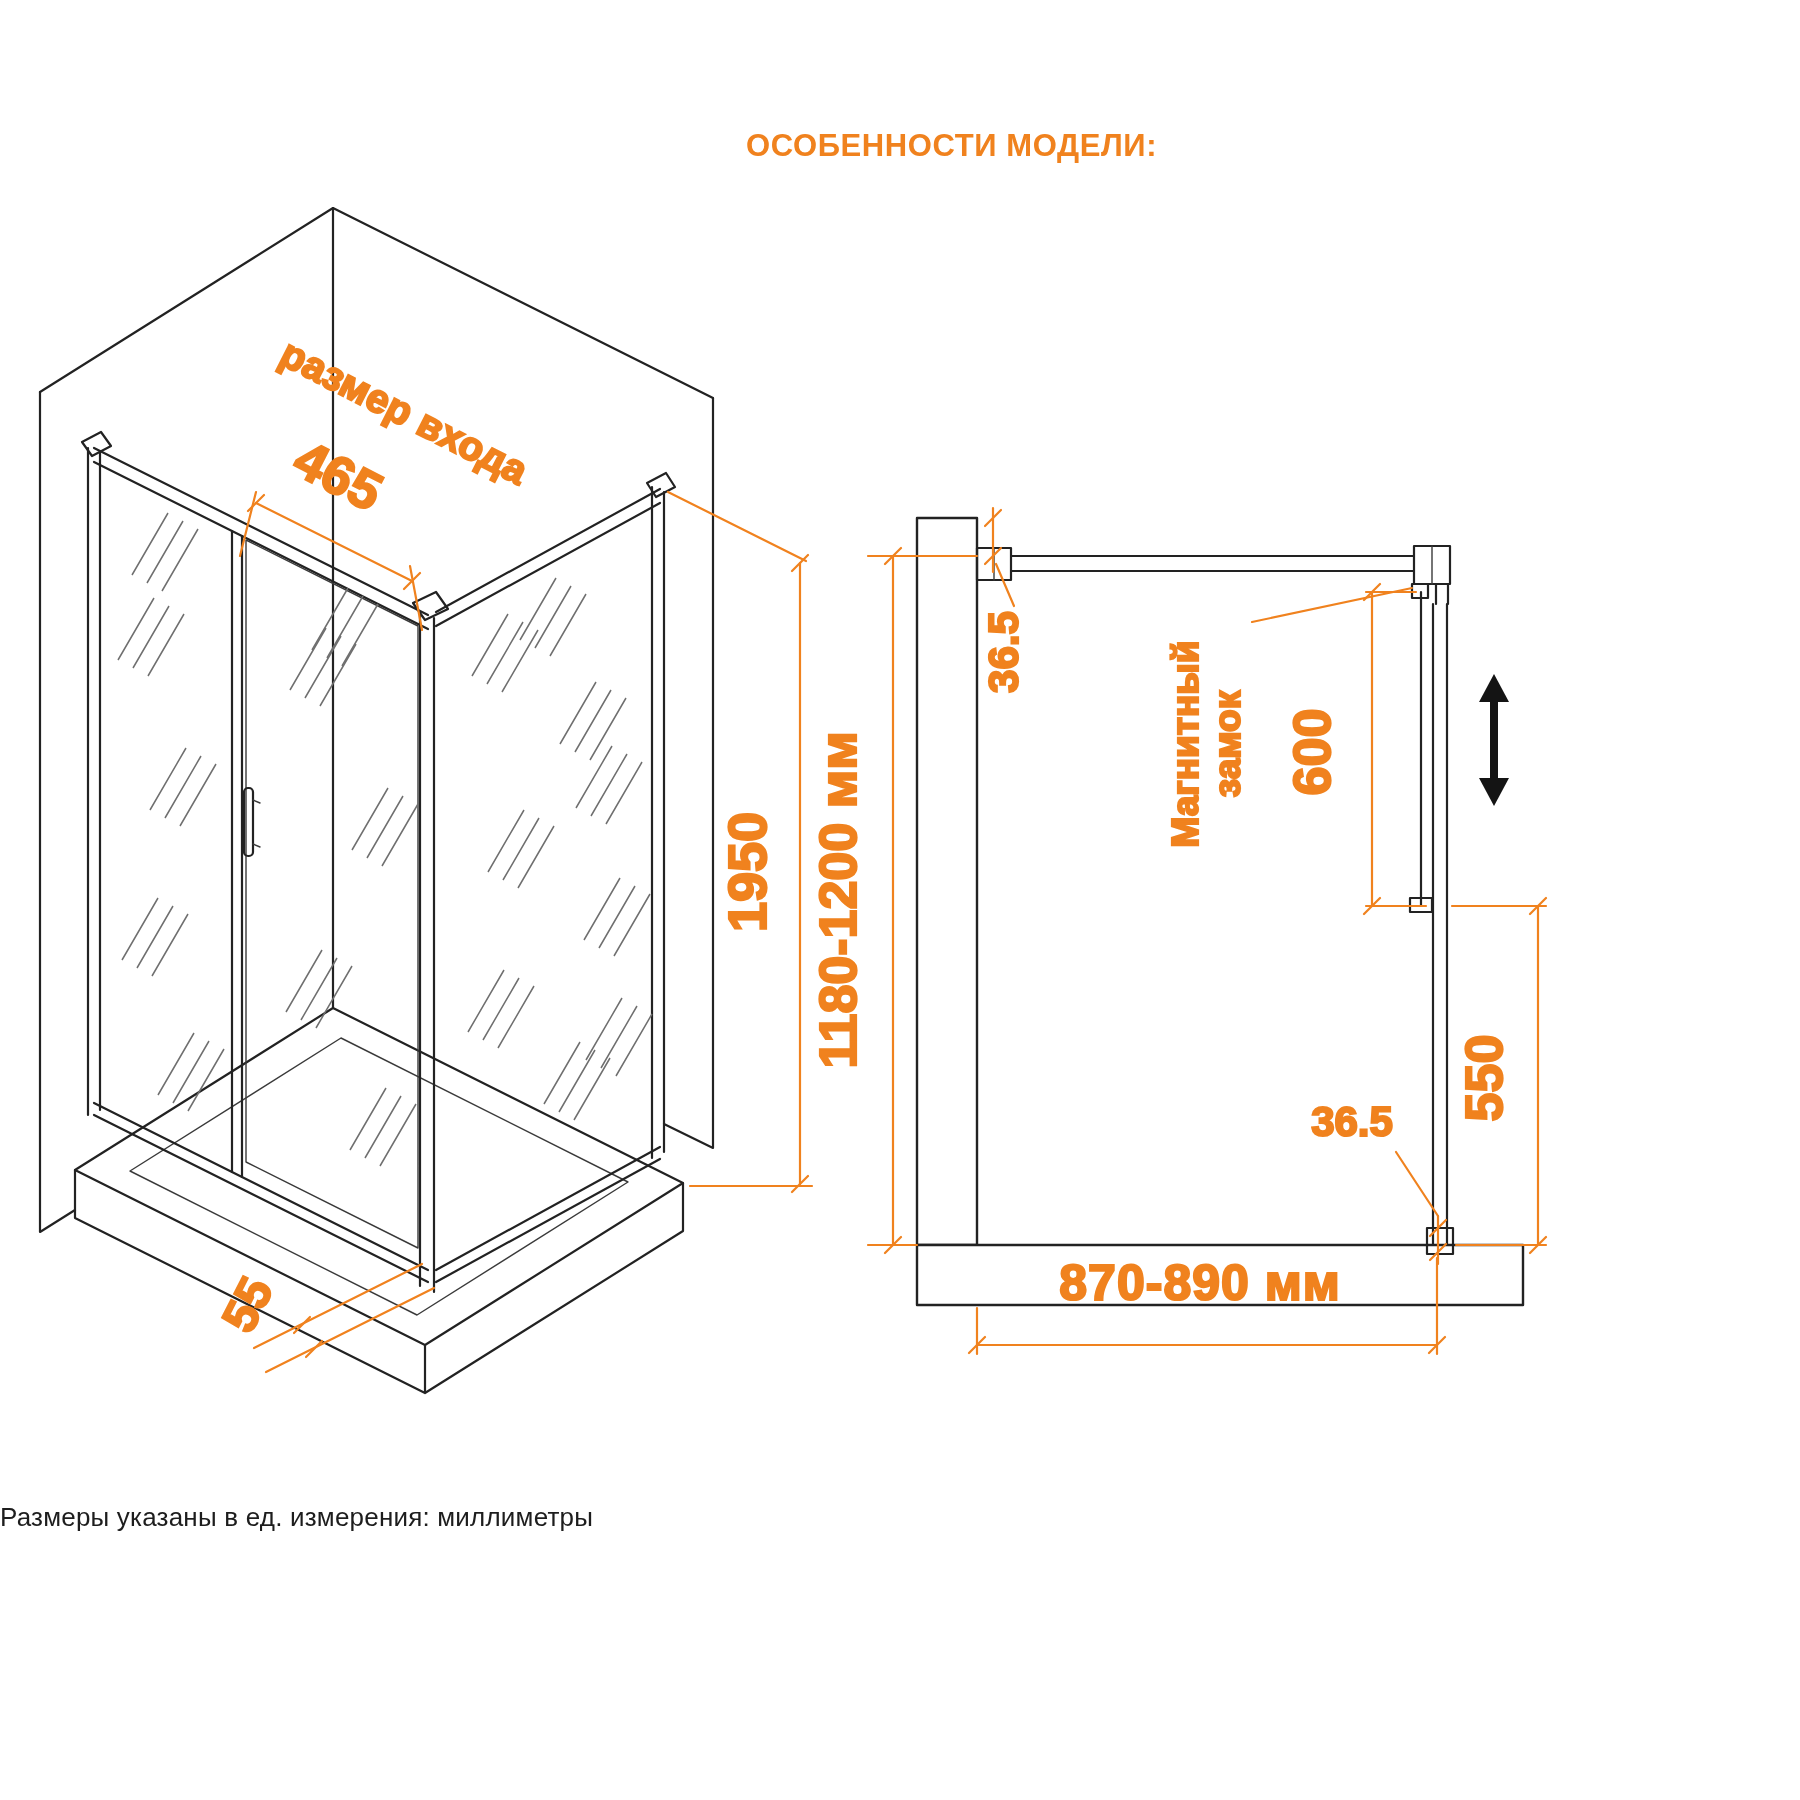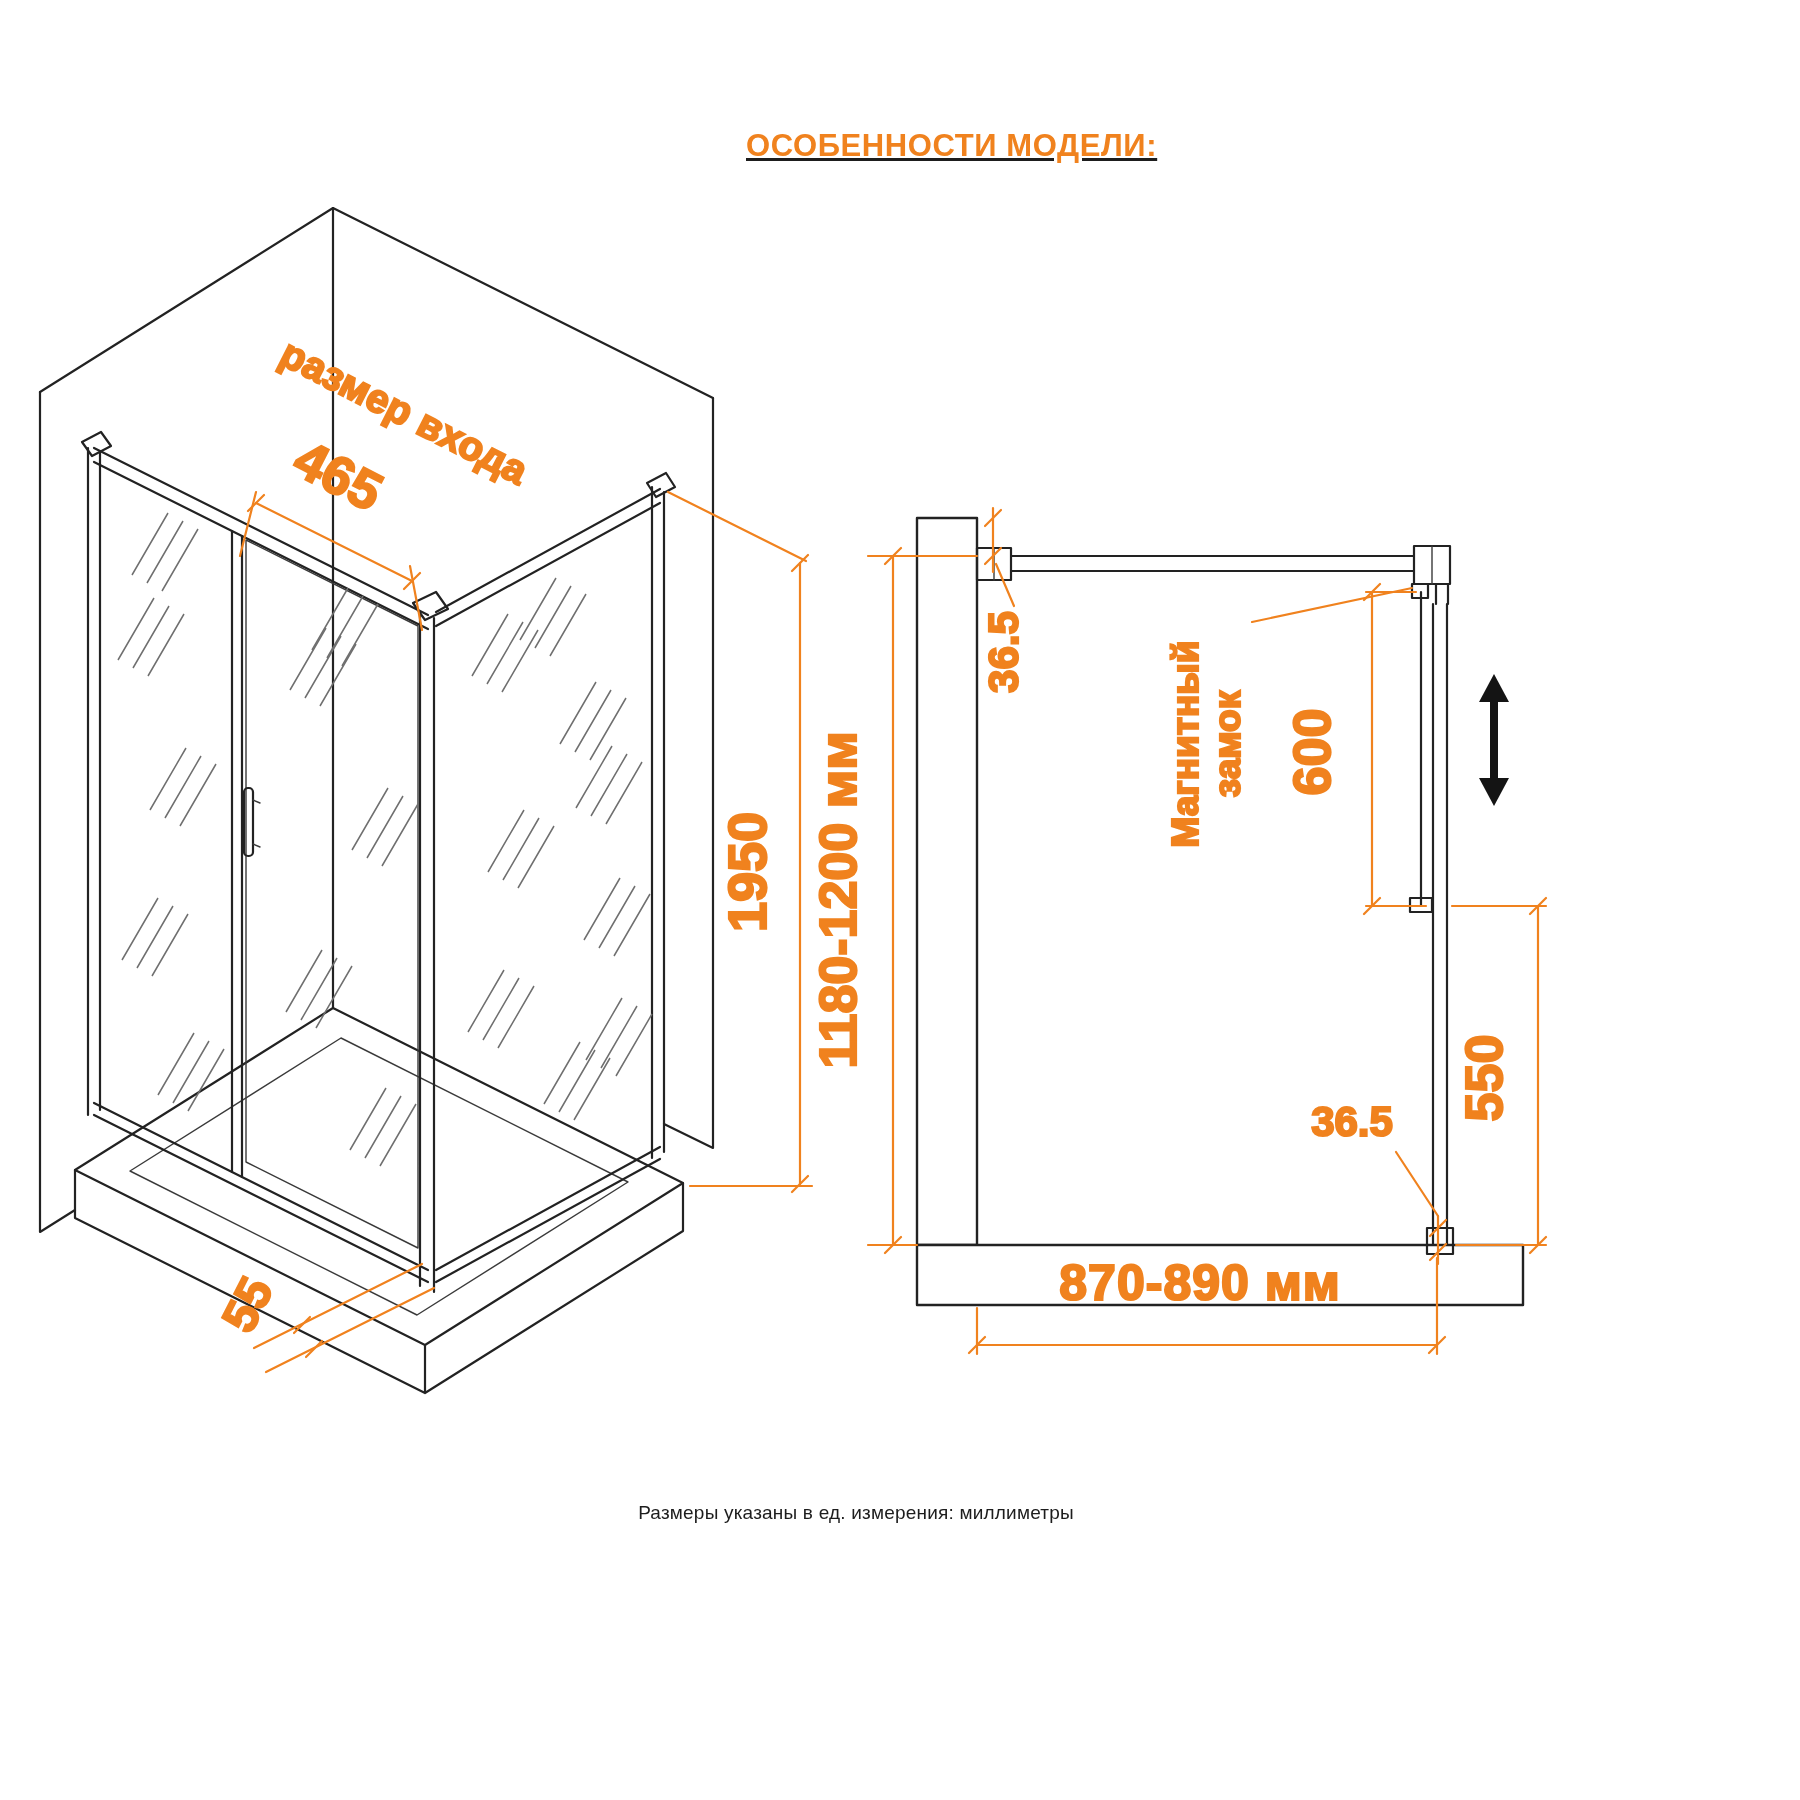--- a/index.html
+++ b/index.html
@@ -1,23 +1,23 @@
 <!DOCTYPE html>
 <html><head>
 <meta charset="utf-8">
 <style>
   html,body{margin:0;padding:0;background:#fff;}
   .canvas{position:relative;width:1800px;height:1800px;background:#fff;
           font-family:"Liberation Sans",sans-serif;overflow:hidden;}
-  .features{position:absolute;left:700px;top:128px;width:880px;color:#1d1d1d;text-decoration:underline;}
+  .features{position:absolute;left:700px;top:128px;width:880px;color:#1d1d1d;}
   .features h2{color:#F0821E;font-size:31px;font-weight:700;margin:0 0 20px 46px;letter-spacing:.6px;}
   .features ul{margin:0;padding-left:42px;list-style:disc;}
   .features li{font-size:28px;line-height:1.42;margin-bottom:10px;letter-spacing:.2px;}
-  .footer-note{position:absolute;top:1502px;left:0;width:1712px;text-align:center;
-               font-size:19px;color:#1d1d1d;letter-spacing:.2px;}
+  .footer-note{position:absolute;top:1502px;left:0;width:1712px;
+               font-size:26px;color:#1d1d1d;letter-spacing:.2px;}
   svg{position:absolute;left:0;top:0;}
   .blk{stroke:#222;fill:none;stroke-width:2.2;stroke-linecap:round;stroke-linejoin:round;}
   .blkf{stroke:#222;fill:#fff;stroke-width:2.4;stroke-linejoin:round;}
   .thin{stroke:#3a3a3a;stroke-width:1.4;fill:none;}
   .hatch{stroke:#6f6f6f;stroke-width:1.5;fill:none;}
   .org{stroke:#F0821E;stroke-width:2.2;fill:none;stroke-linecap:round;}
   .orgt{fill:#F0821E;font-weight:700;font-family:"Liberation Sans",sans-serif;}
   .arrowblk{fill:#141414;stroke:none;}
 </style>
 </head>

